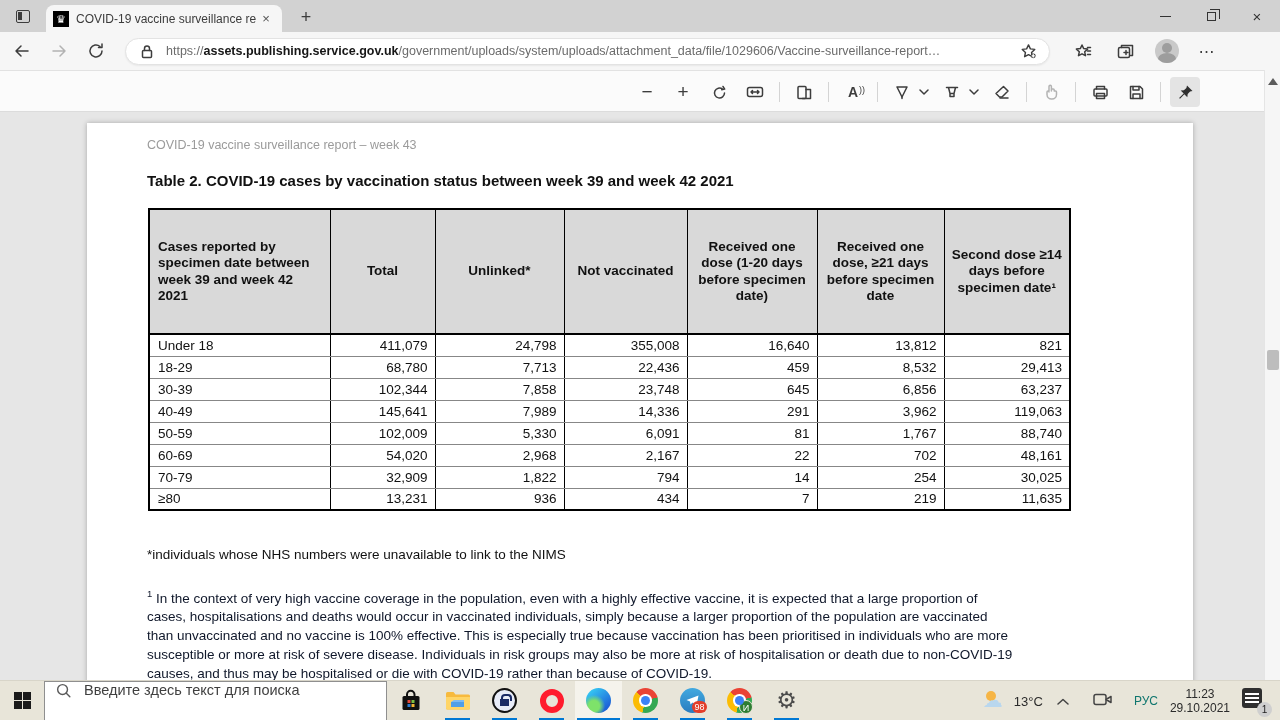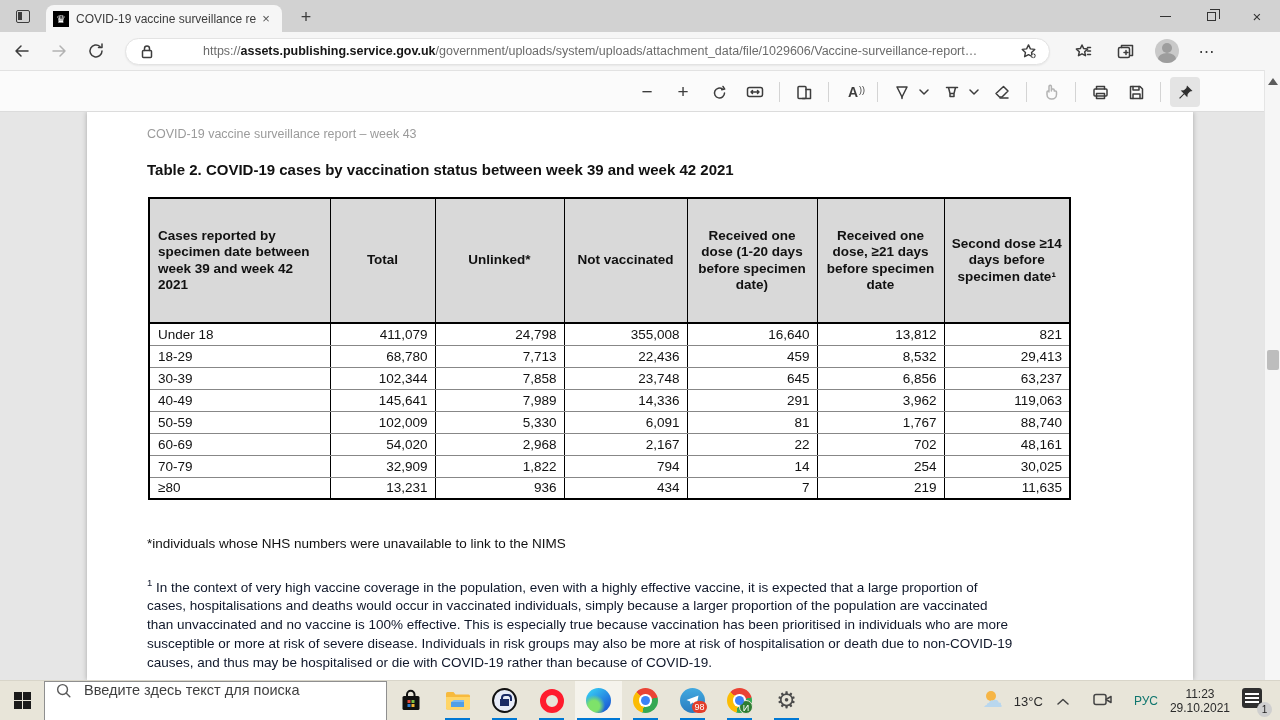--- a/index.html
+++ b/index.html
@@ -28,21 +28,21 @@
   .ico-restore::before { content:""; position:absolute; left:2px; top:-4px; width:9px; height:9px;
     border:1px solid #333; border-left:none; border-bottom:none; }
   .ico-closewin { font-size:15px; line-height:15px; }
 
   
   #navbar { position:absolute; left:0; top:32px; width:1280px; height:38px; background:#f6f6f6;
     display:flex; align-items:center; }
   .navbtn { width:30px; height:30px; display:flex; align-items:center; justify-content:center; margin-left:7px; border-radius:4px; }
   .urlpill { position:relative; margin-left:14px; width:925px; height:27px; background:#fff;
     border:1px solid #e3e3e3; border-radius:14px; display:flex; align-items:center; padding:0 10px;
-    box-shadow:0 1px 2px rgba(0,0,0,.06);gap:37px; }
+    box-shadow:0 1px 2px rgba(0,0,0,.06); }
   .urltext { font-size:12.5px; color:#6b6b6b; white-space:nowrap; overflow:hidden; margin-left:8px; flex:1 1 auto; }
   .urltext b { color:#161616; font-weight:700; }
   .pillicon { flex:0 0 22px; display:flex; align-items:center; justify-content:center; }
   .avatar { width:24px; height:24px; border-radius:50%; background:#c9c9c9; position:relative; overflow:hidden; }
   .avatar::before { content:""; position:absolute; left:7px; top:4px; width:10px; height:10px; border-radius:50%; background:#9d9d9d; }
   .avatar::after  { content:""; position:absolute; left:3px; top:14px; width:18px; height:12px; border-radius:50%; background:#9d9d9d; }
   .morebtn { font-size:16px; color:#3c3c3c; letter-spacing:1px; }
 
   
   #pdfbar { position:absolute; left:0; top:70px; width:1280px; height:42px; background:#fbfbfb;
@@ -55,21 +55,21 @@
   .tbtn { width:30px; height:30px; display:flex; align-items:center; justify-content:center; border-radius:4px; color:#3d3d3d; }
   .tbtn.glyph { font-size:19px; font-weight:400; }
   .tdiv { width:1px; height:20px; background:#d4d4d4; margin:0 3px; }
   .chev { width:14px; height:30px; display:flex; align-items:center; justify-content:center; margin-left:-6px; }
   .pinbtn { background:#e4e4e4; }
   .readaloud { font-size:14px; font-weight:700; color:#3d3d3d; position:relative; }
   .readaloud .waves { position:absolute; right:-7px; top:1px; font-size:9px; font-weight:400; color:#3d3d3d; }
 
   
   #viewer { position:absolute; left:0; top:112px; width:1280px; height:568px; background:#e6e6e6; overflow:hidden; }
-  #page { position:absolute; left:87px; top:0; width:1106px; height:568px; background:#fff;
+  #page { position:absolute; left:87px; top:11px; width:1106px; height:568px; background:#fff;
     box-shadow:0 0 5px rgba(0,0,0,.28); overflow:hidden; }
   .docheader { position:absolute; left:60px; top:15px; font-size:12.5px; color:#9b9b9b; }
   .doctitle  { position:absolute; left:60px; top:49px; font-size:15px; font-weight:700; color:#111; }
   #datatable { position:absolute; left:61px; top:85px; width:921px; border-collapse:collapse; table-layout:fixed; }
   #datatable th { background:#d9d9d9; font-size:13.5px; font-weight:700; color:#111; text-align:center;
     vertical-align:middle; border:1px solid #000; padding:4px 6px; line-height:16.5px; height:125px; }
   #datatable th.agehdr { text-align:left; padding-left:8px; }
   #datatable td { font-size:13.5px; color:#111; border-left:1px solid #000; border-right:1px solid #000;
     border-top:1px solid #878787; border-bottom:1px solid #878787; height:22px; padding:0 7px; text-align:right; }
   #datatable td.age { text-align:left; padding-left:8px; }

